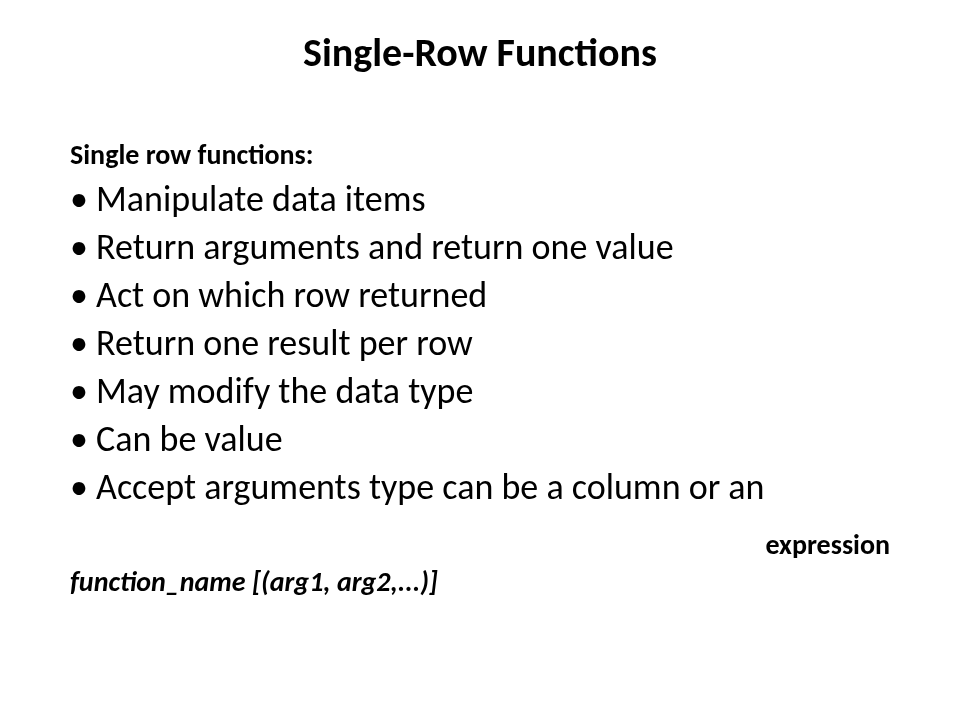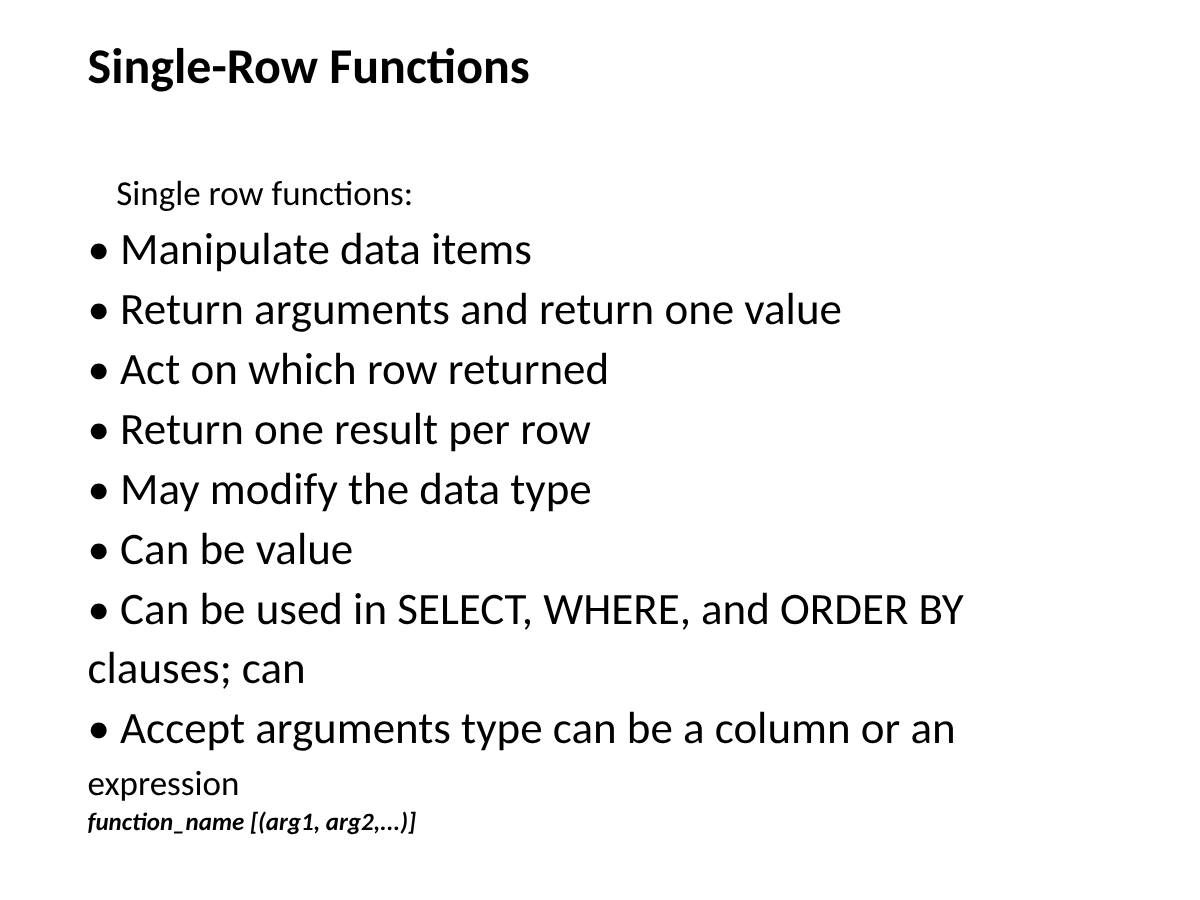--- a/index.html
+++ b/index.html
@@ -11,62 +11,62 @@
       width: 960px;
       height: 720px;
       background: #ffffff;
       font-family: Calibri, Arial, sans-serif;
       color: #000000;
       padding: 28px 70px 40px 70px;
     }
     .title {
       font-size: 40px;
       font-weight: bold;
+      text-align: center;
       margin-bottom: 60px;
     }
     .subheading {
       font-size: 28px;
-      font-weight: normal;
+      font-weight: bold;
       margin-bottom: 4px;
-      margin-left: 23px;
     }
     .bullet-line {
       font-size: 36px;
       line-height: 1.28;
       margin-bottom: 2px;
     }
     .bullet-line .continuation {
       display: block;
       padding-left: 55px;
     }
     .plain-line {
       font-size: 28px;
-      font-weight: normal;
-      margin-top: 4px;
+      font-weight: bold;
+      margin-top: 16px;
+      text-align: right;
     }
     .syntax-line {
-      font-size: 20px;
+      font-size: 28px;
       font-weight: bold;
       font-style: italic;
       margin-top: 2px;
     }
   </style>
 </head>
 <body>
 
 <div class="title">Single-Row Functions</div>
 
 <div class="subheading">Single row functions:</div>
 
 <div class="bullet-line">• Manipulate data items</div>
 <div class="bullet-line">• Return arguments and return one value</div>
 <div class="bullet-line">• Act on which row returned</div>
 <div class="bullet-line">• Return one result per row</div>
 <div class="bullet-line">• May modify the data type</div>
 <div class="bullet-line">• Can be value</div>
 <div class="bullet-line">
-  <span>• Can be used in SELECT, WHERE, and ORDER BY clauses; can</span>
 </div>
 <div class="bullet-line">• Accept arguments type can be a column or an</div>
 
 <div class="plain-line">expression</div>
 
 <div class="syntax-line">function_name [(arg1, arg2,...)]</div>
 
 </body></html>

